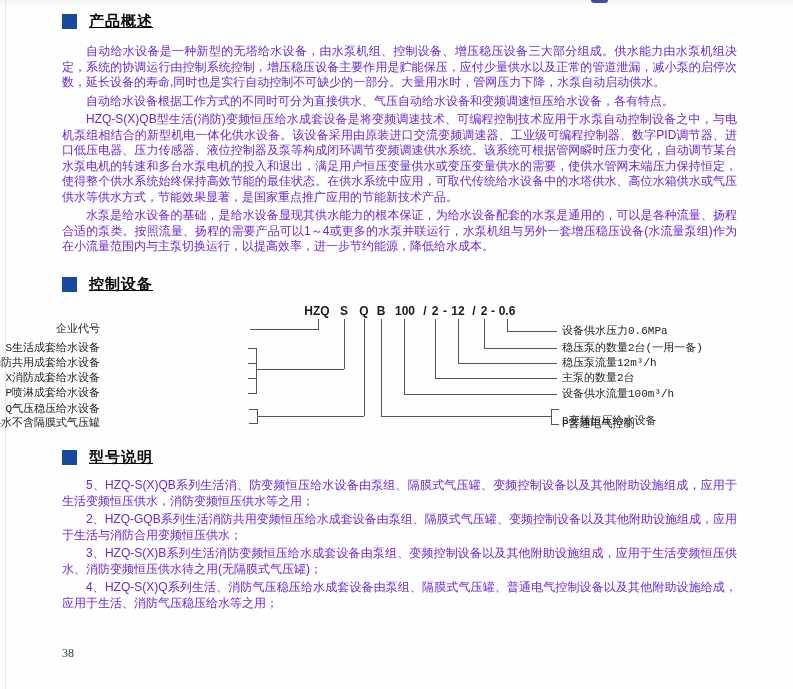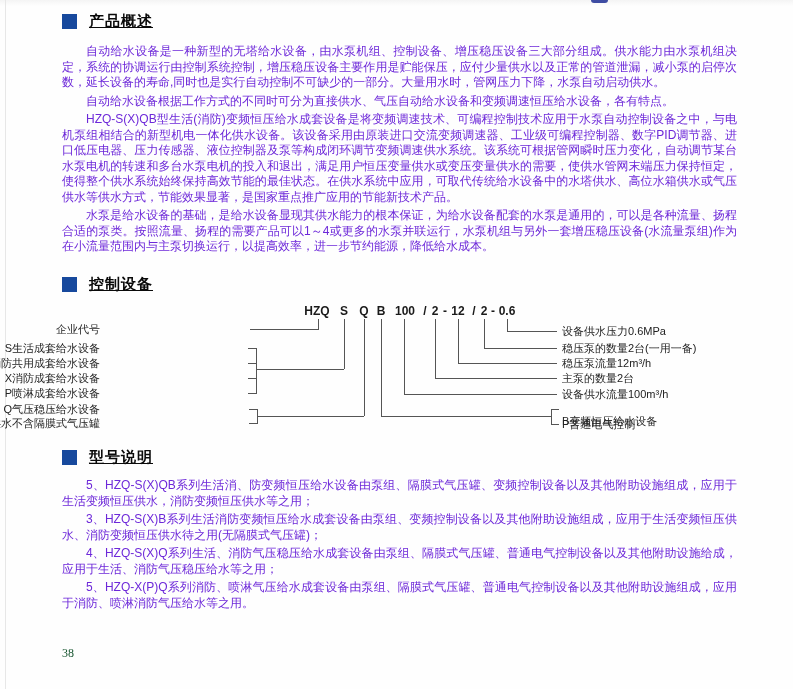--- a/index.html
+++ b/index.html
@@ -17,21 +17,21 @@
   .h3{margin-top:12px;}
   p.body{margin:3px 0 0 0;font-size:12px;line-height:15.5px;text-align:justify;text-indent:2em;color:#6d28d9;}
   p.body.first{margin-top:13px;}
   .items p.body{line-height:16.5px;margin:0 0 1px 0;}
   .items{margin-top:10px;}
   .diagram{position:relative;margin-left:-62px;width:645px;height:140px;margin-top:2px;font-size:11px;color:#222;}
   .tk{position:absolute;top:8px;transform:translateX(-50%);font-weight:bold;font-size:12px;color:#1a1a1a;white-space:nowrap;}
   .dl{position:absolute;background:#555;}
   .vl{width:1px;}
   .hl{height:1px;}
-  .lbl{position:absolute;white-space:nowrap;line-height:14px;}
+  .lbl{position:absolute;white-space:nowrap;line-height:14px;font-family:Liberation Mono, monospace;}
   .lbl.left{right:545px;text-align:right;}
   .lbl.right{left:562px;text-align:center;}
   .pagenum{position:absolute;left:62px;top:646px;font-size:12px;color:#14532d;font-family:Liberation Serif, serif;}
 </style>
 </head>
 <body>
 
 <div class="page">
   <div class="top-strip"></div>
   <div class="edge-left"></div>
@@ -119,20 +119,20 @@
       <span class="lbl right" style="top:118px">B变频恒压给水设备</span>
       <span class="lbl right" style="top:121px">P普通电气控制</span>
     </div>
 
     <div class="heading h3">
       <span class="sq"></span>
       <span class="ht">型号说明</span>
     </div>
     <div class="items">
       <p class="body">5、HZQ-S(X)QB系列生活消、防变频恒压给水设备由泵组、隔膜式气压罐、变频控制设备以及其他附助设施组成，应用于生活变频恒压供水，消防变频恒压供水等之用；</p>
+      <p class="body">2、HZQ-GQB系列生活消防共用变频恒压给水成套设备由泵组、隔膜式气压罐、变频控制设备以及其他附助设施组成，应用于生活与消防合用变频恒压供水；</p>
       <p class="body">3、HZQ-S(X)B系列生活消防变频恒压给水成套设备由泵组、变频控制设备以及其他附助设施组成，应用于生活变频恒压供水、消防变频恒压供水待之用(无隔膜式气压罐)；</p>
       <p class="body">4、HZQ-S(X)Q系列生活、消防气压稳压给水成套设备由泵组、隔膜式气压罐、普通电气控制设备以及其他附助设施给成，应用于生活、消防气压稳压给水等之用；</p>
-      <p class="body">5、HZQ-X(P)Q系列消防、喷淋气压给水成套设备由泵组、隔膜式气压罐、普通电气控制设备以及其他附助设施组成，应用于消防、喷淋消防气压给水等之用。</p>
     </div>
   </div>
 
   <div class="pagenum">38</div>
 </div>
 
 </body></html>

